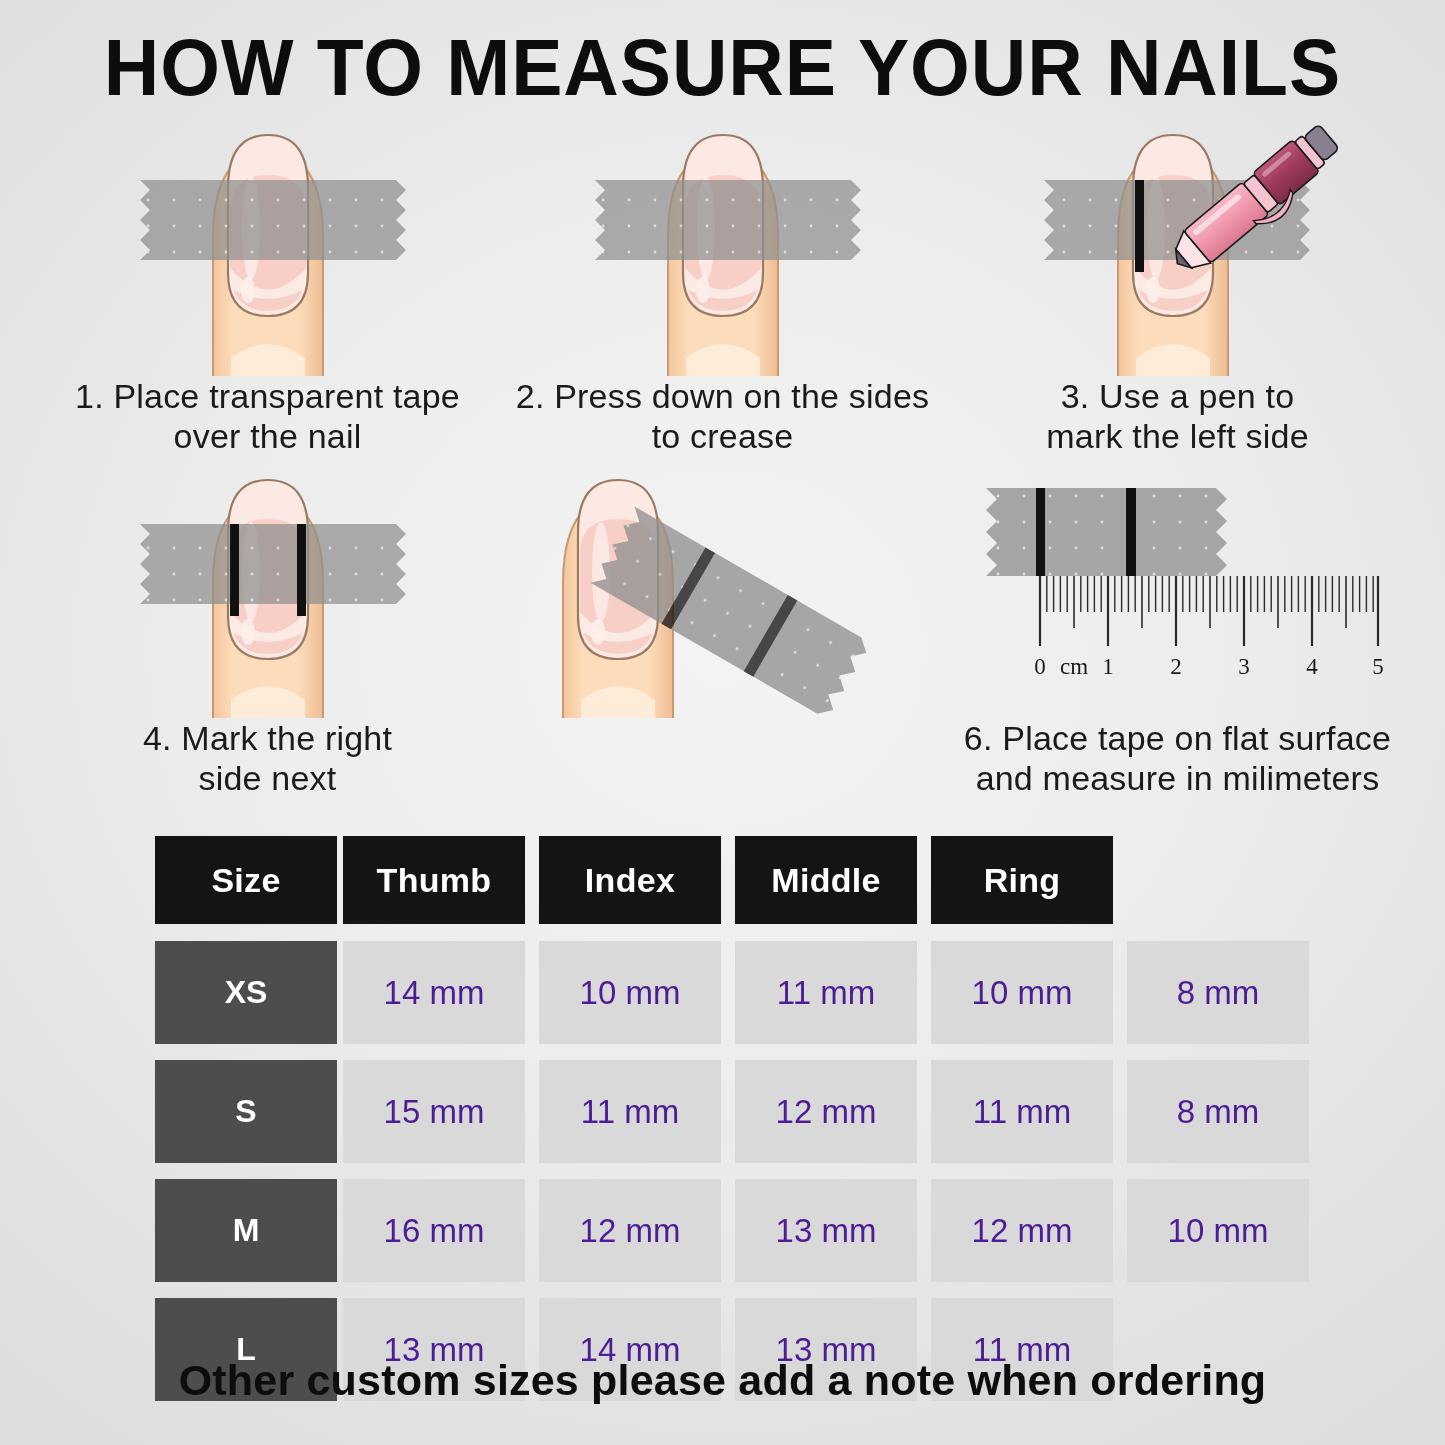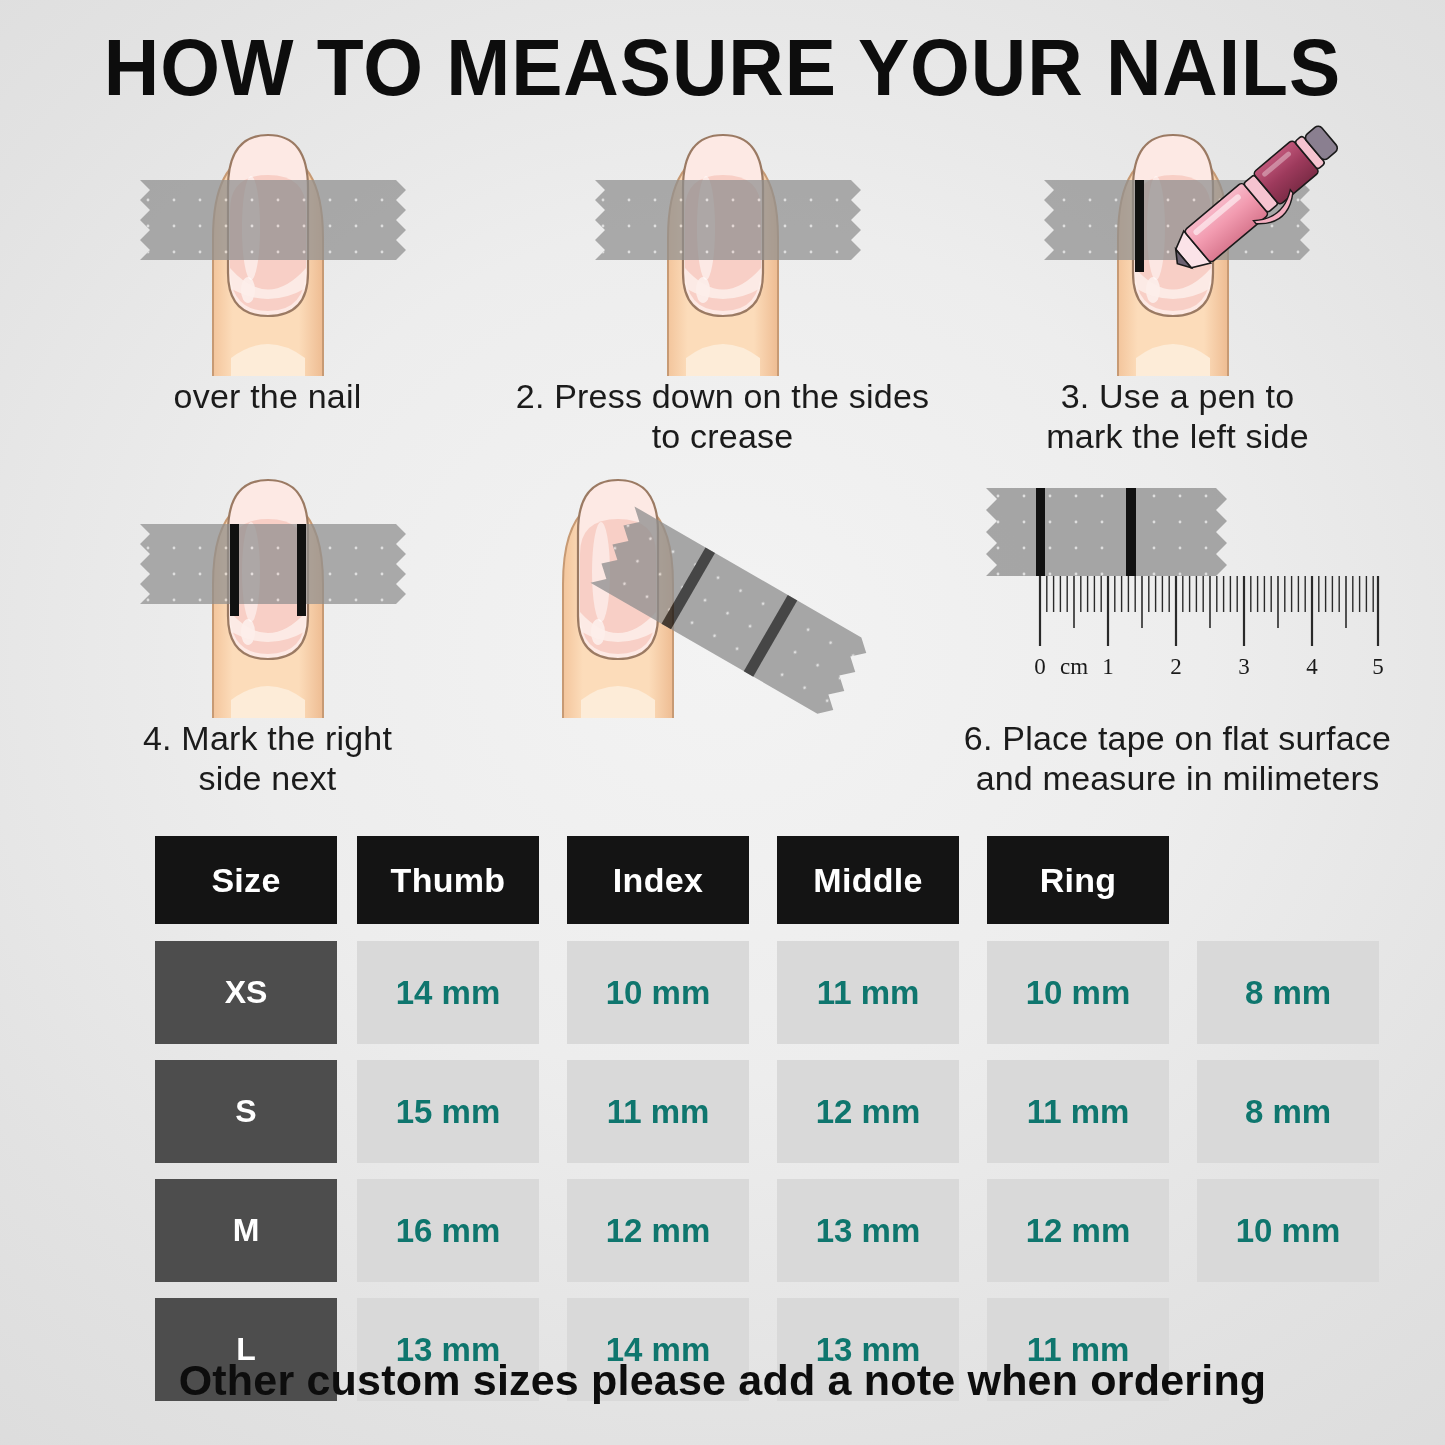--- a/index.html
+++ b/index.html
@@ -81,21 +81,21 @@
   
   .table {
     position: absolute;
     top: 836px;
     left: 155px;
     width: 1168px;
   }
   .trow {
     display: grid;
     grid-template-columns: 182px 190px 190px 190px 190px 190px;
-    column-gap: 20px;
+    column-gap: 6px;
     margin-bottom: 17px;
   }
   .trow .cell {
     height: 88px;
     display: flex;
     align-items: center;
     justify-content: center;
     font-family: "Liberation Sans Narrow", "Liberation Sans", sans-serif;
     box-sizing: border-box;
   }
@@ -110,23 +110,23 @@
   .tbody .cell.sizecell {
     background: #4d4d4d;
     color: #ffffff;
     font-weight: bold;
     font-size: 32px;
     width: 182px;
     height: 103px;
   }
   .tbody .cell.datacell {
     background: #d9d9d9;
-    color: #0f766e;
+    color: #4c1d95;
     font-size: 33px;
-    font-weight: bold;
+    font-weight: normal;
     width: 182px;
     height: 103px;
   }
   .tbody { margin-top: 11px; }
   .tbody .trow { margin-bottom: 16px; }
 
   
   .footer {
     position: absolute;
     top: 1356px;
@@ -188,20 +188,21 @@
             <path d="M110 155 Q110 198 150 198 Q190 198 190 155 L190 70 Q190 17 150 17 Q110 17 110 70 Z" fill="none" stroke="#9b7a63" stroke-width="2.2"></path>
           </g>
 
           <g opacity="0.72">
             <path d="M22 62 l0 0 l10 10 l-10 10 l10 10 l-10 10 l10 10 l-10 10 l10 10 l-10 10 L278 142 l10 -10 l-10 -10 l10 -10 l-10 -10 l10 -10 l-10 -10 l10 -10 l-10 -10 Z" fill="#8f8f8f"></path>
             <path d="M22 62 l0 0 l10 10 l-10 10 l10 10 l-10 10 l10 10 l-10 10 l10 10 l-10 10 L278 142 l10 -10 l-10 -10 l10 -10 l-10 -10 l10 -10 l-10 -10 l10 -10 l-10 -10 Z" fill="url(#dots1)"></path>
           </g>
         </svg>
       </div>
       <div class="caption">
+        <div>1. Place transparent tape</div>
         <div>over the nail</div>
       </div>
     </div>
 
     <div class="step">
       <div class="art">
         <svg width="300" height="258" viewBox="0 0 300 258">
           <defs>
             <linearGradient id="skin2" x1="0" y1="0" x2="1" y2="0">
               <stop offset="0%" stop-color="#f3c59c"></stop>

